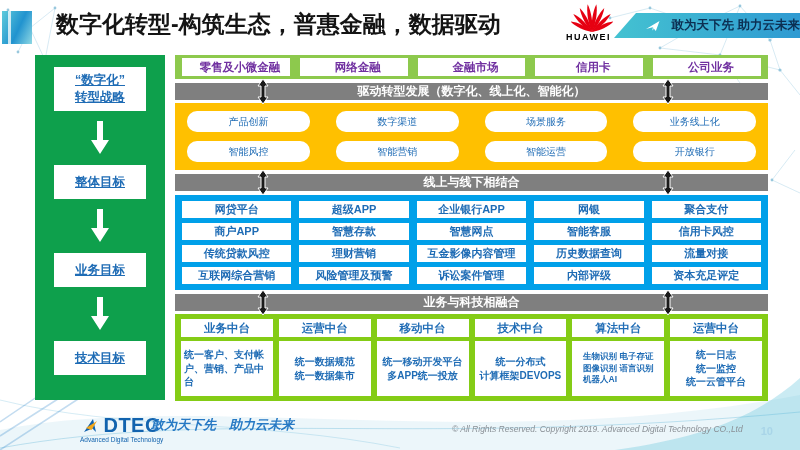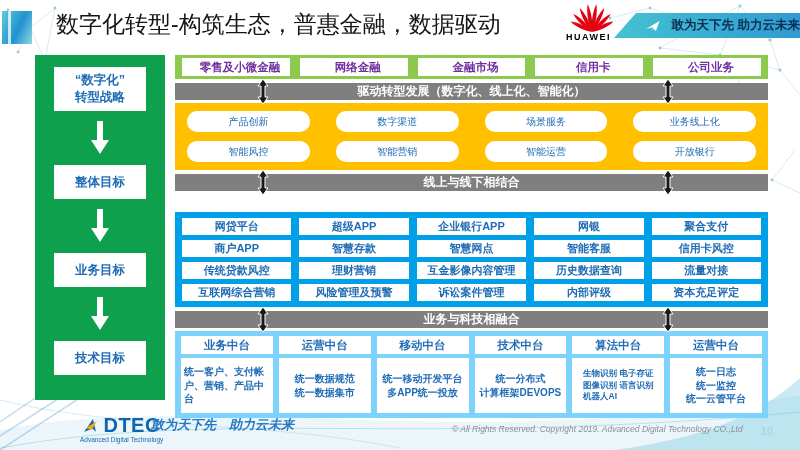--- a/index.html
+++ b/index.html
@@ -6,57 +6,57 @@
   body { width:800px; height:450px; font-family:"Liberation Sans","DejaVu Sans",sans-serif; }
   .slide { position:relative; width:800px; height:450px; overflow:hidden; background:#ffffff; }
   .decor { position:absolute; left:0; z-index:0; pointer-events:none; }
   .decor.top { top:0; }
   .decor.bottom { bottom:0; }
 
   
   .accent-square { position:absolute; left:2px; top:11px; width:30px; height:33px; z-index:1;
     background:linear-gradient(115deg,#5fcbdb 0%,#2193cf 55%,#8ed8e4 100%); }
   .accent-square::after { content:""; position:absolute; left:6px; top:0; width:3px; height:100%; background:rgba(255,255,255,.75); }
-  .page-title { position:absolute; left:56px; top:9px; z-index:1; font-size:23px; font-weight:normal; color:#141414; white-space:nowrap; }
+  .page-title { position:absolute; left:56px; top:9px; z-index:1; font-size:23px; font-weight:bold; color:#141414; white-space:nowrap; }
   .huawei { position:absolute; left:566px; top:3px; width:52px; z-index:2; }
   .huawei svg { display:block; margin:0 auto; }
   .huawei-word { font-size:9px; font-weight:bold; letter-spacing:1.5px; color:#000; line-height:1; }
   .banner { position:absolute; left:614px; top:13px; width:186px; height:25px; z-index:1;
     background:linear-gradient(90deg,#44c2d1 0%,#2f9ad2 100%);
     clip-path:polygon(22px 0,100% 0,100% 100%,0 100%);
     display:flex; align-items:center; padding-left:32px; box-sizing:border-box; gap:12px; }
   .banner-text { font-size:12.5px; font-weight:bold; color:#0c2f52; white-space:nowrap; }
 
   
   .sidebar { position:absolute; left:35px; top:55px; width:130px; height:345px; background:#0ea04c; z-index:1;
     display:flex; flex-direction:column; align-items:center; }
   .sb-box { width:92px; background:#fff; color:#1f6cb5; font-weight:bold; font-size:12.5px; text-align:center;
-    display:flex; align-items:center; justify-content:center; white-space:pre-line; line-height:1.35; }
+    display:flex; align-items:center; justify-content:center; white-space:pre-line; line-height:1.35;text-decoration:underline; }
   .sb-box.first { height:44px; margin-top:12px; }
   .sb-box.std { height:34px; }
   .sb-arrow { margin:10px 0; height:34px; }
 
   
   .main { position:absolute; left:175px; top:55px; width:593px; z-index:1; }
   .biz-row { height:24px; background:#8dc94d; display:flex; align-items:center; gap:10px; padding:0 7px; }
   .biz-cell { flex:1; height:18px; background:#fff; color:#7030a0; font-size:11.5px; font-weight:bold;
     display:flex; align-items:center; justify-content:center; white-space:nowrap;padding-left:8px; }
   .graybar { position:relative; height:17px; background:#7f7f7f; margin-top:4px; color:#fff; font-size:12px; font-weight:bold;
     display:flex; align-items:center; justify-content:center; }
   .ud { position:absolute; top:-5px; }
   .ud.a1 { left:82px; } .ud.a2 { left:487px; }
   .cap-grid { margin-top:3px; background:#ffc000; padding:8px 12px;
     display:grid; grid-template-columns:repeat(4,1fr); column-gap:26px; row-gap:9px; }
   .cap-cell { height:21px; background:#fff; color:#1f6cb5; font-size:10px; font-weight:normal;
     display:flex; align-items:center; justify-content:center; white-space:nowrap;border-radius:10px; }
-  .app-grid { margin-top:21px; background:#00a0e9; padding:6px 7px;
+  .app-grid { margin-top:4px; background:#00a0e9; padding:6px 7px;
     display:grid; grid-template-columns:repeat(5,1fr); gap:5px 8px; }
   .app-cell { height:17px; background:#fff; color:#1f6cb5; font-size:11px; font-weight:bold;
     display:flex; align-items:center; justify-content:center; white-space:nowrap; }
-  .plat-grid { margin-top:3px; background:#7dd3fc; padding:5px 6px;
+  .plat-grid { margin-top:3px; background:#84cc16; padding:5px 6px;
     display:grid; grid-template-columns:repeat(6,1fr); column-gap:6px; }
   .plat-col { display:flex; flex-direction:column; gap:4px; }
   .plat-title { height:18px; background:#fff; color:#1f6cb5; font-size:11.5px; font-weight:bold;
     display:flex; align-items:center; justify-content:center; white-space:nowrap; }
   .plat-desc { min-height:55px; flex:1; background:#fff; color:#1f6cb5; font-size:10px; font-weight:bold;
     display:flex; align-items:center; justify-content:center; text-align:center; white-space:pre-line;
     line-height:1.35; padding:2px 3px; box-sizing:border-box; }
   .plat-desc.left { text-align:left; }
   .plat-desc.small { font-size:8.5px; }
 

